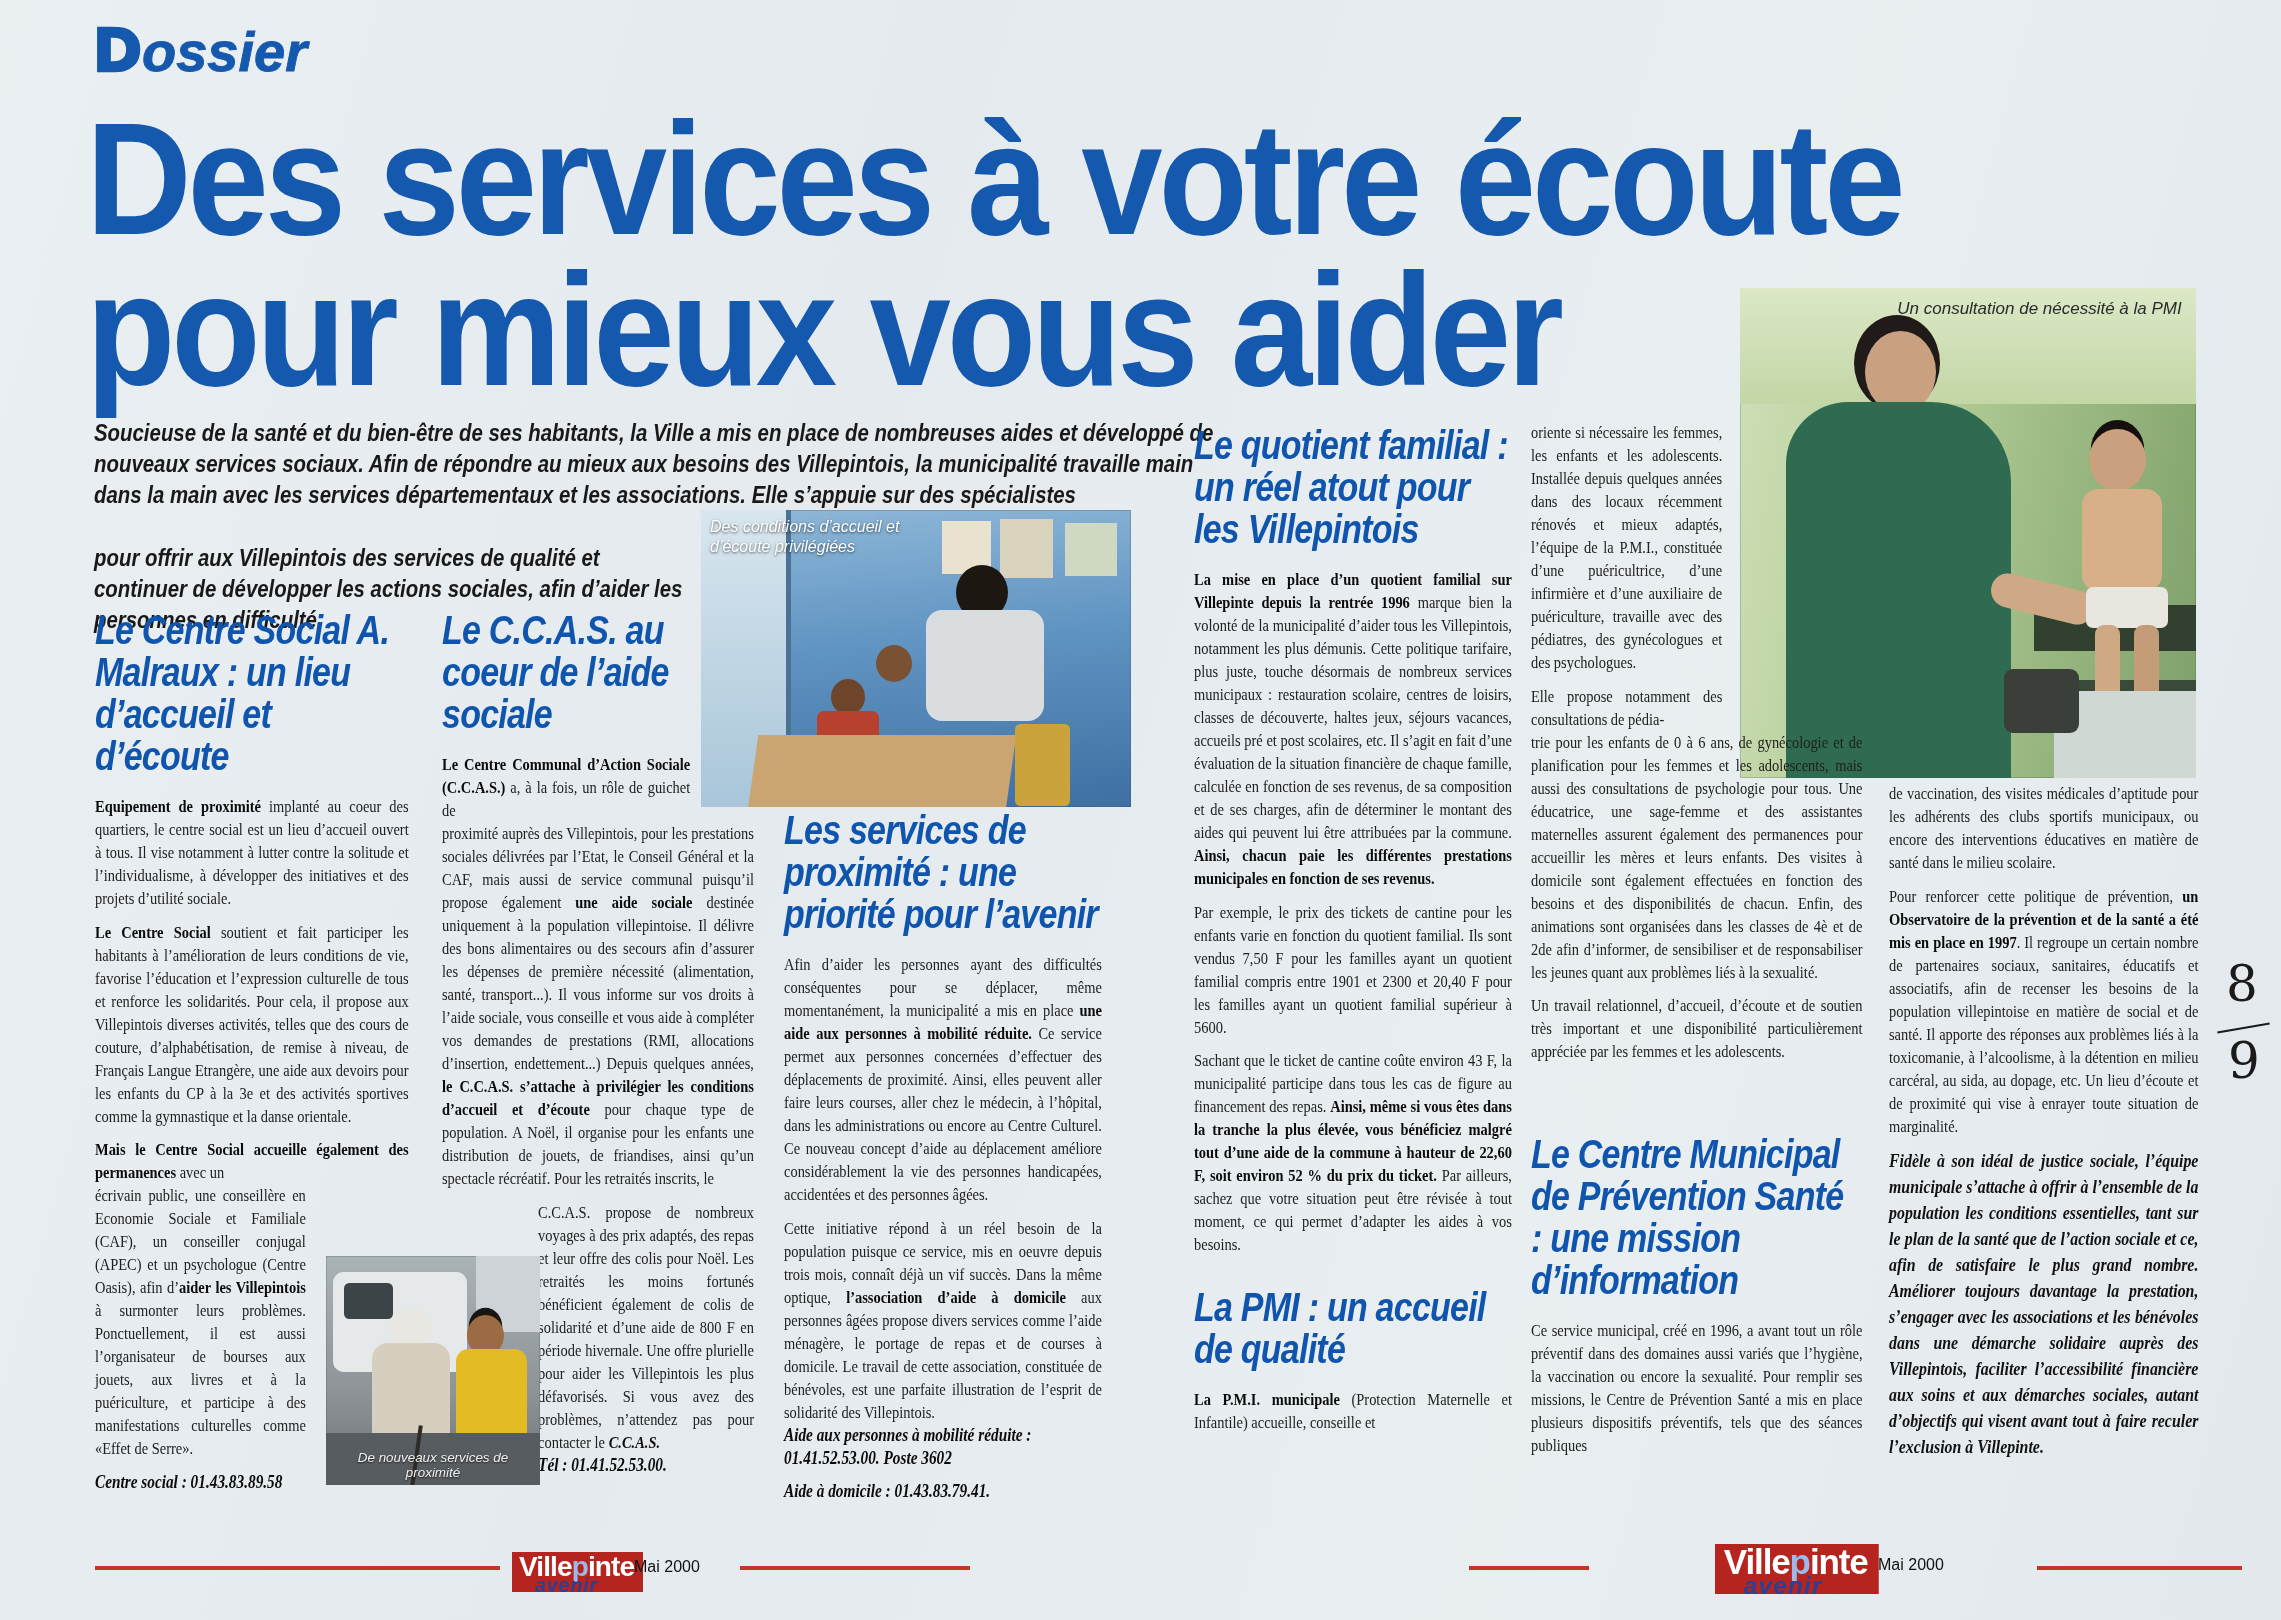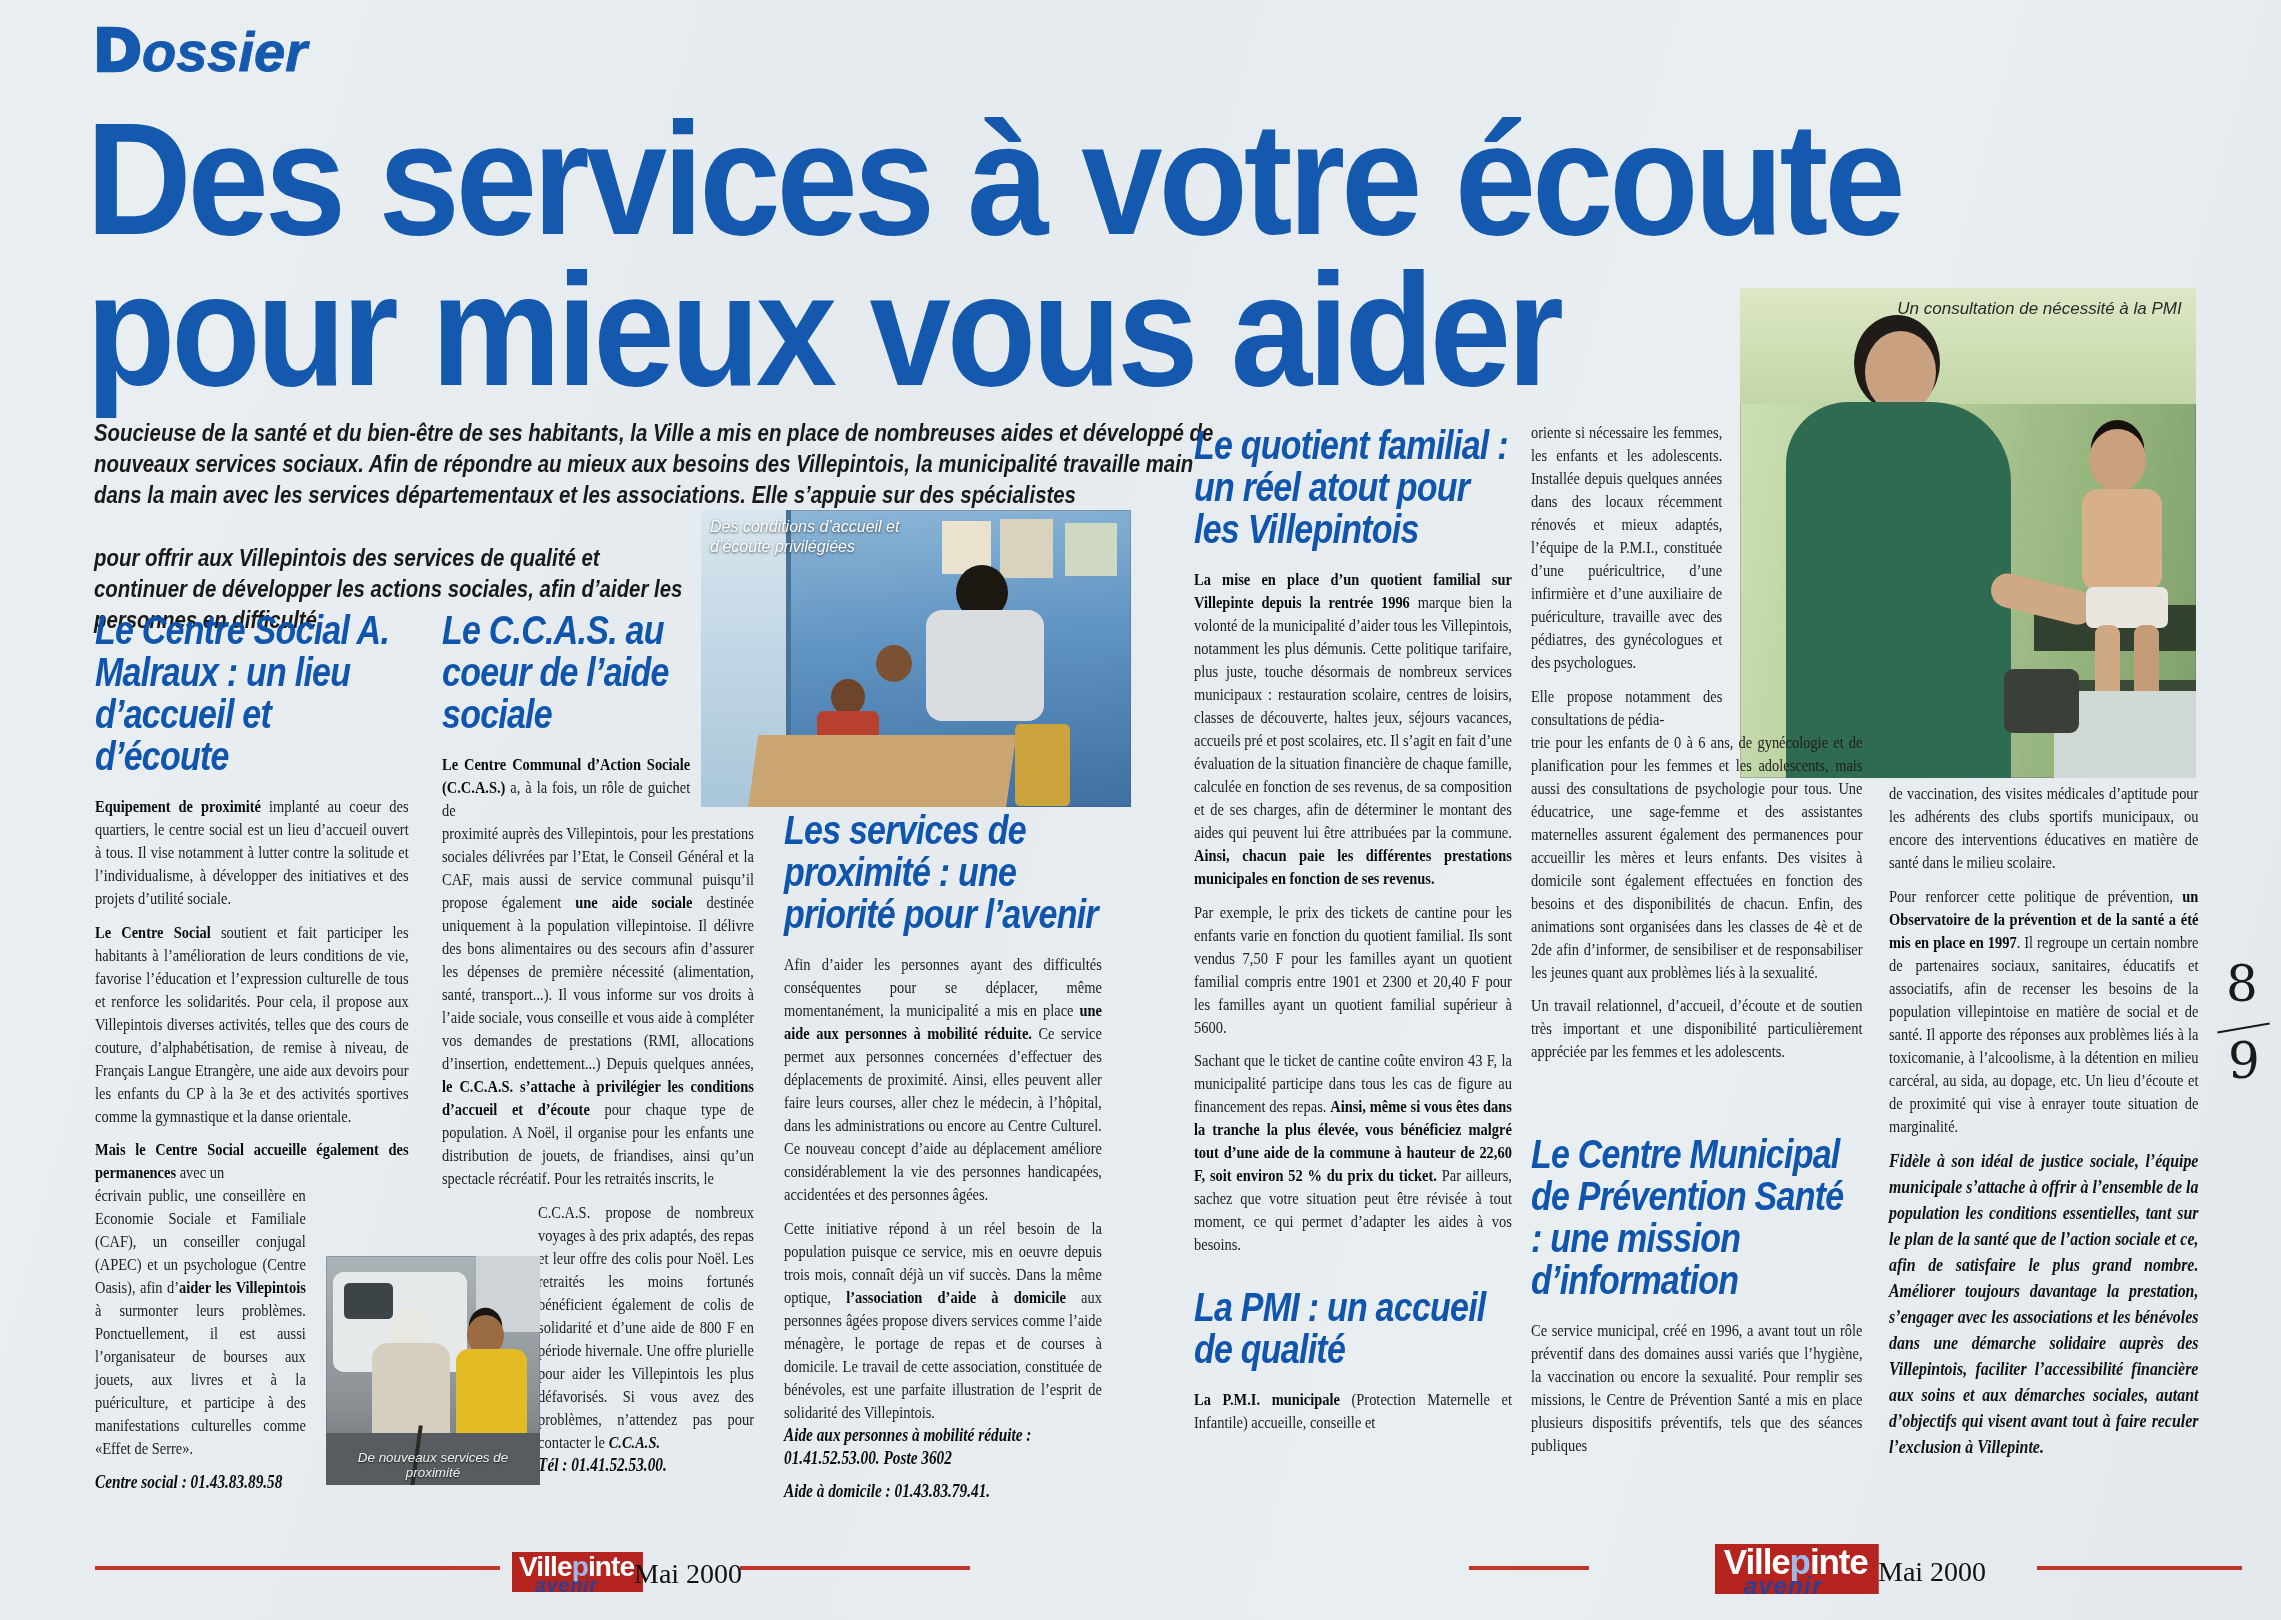--- a/index.html
+++ b/index.html
@@ -65,21 +65,21 @@
   #rl1{left:95px;width:405px;} #rl2{left:740px;width:230px;}
   #rl3{left:1469px;width:120px;} #rl4{left:2037px;width:205px;}
   .vlogo{position:absolute;}
   .vlogo-box{background:#b5241e;color:#fff;font-family:"Liberation Sans",sans-serif;font-weight:bold;
              font-size:28px;padding:0.9px 9px 10.7px 7.1px;letter-spacing:-0.9px;line-height:1;}
   .vlogo-p{color:#9db9ea;}
   .vlogo-sub{position:absolute;left:23px;bottom:-5.3px;color:#2b3f96;font-family:"Liberation Sans",sans-serif;
              font-style:italic;font-weight:bold;font-size:19.6px;letter-spacing:0.9px;}
   #vlogo-left{left:512px;top:1552px;}
   #vlogo-right{left:1715px;top:1544px;transform:scale(1.25);transform-origin:left top;}
-  .footer-date{position:absolute;font-family:Liberation Serif, serif;font-size:28px;color:#111;}
+  .footer-date{position:absolute;font-family:Liberation Sans, sans-serif;font-size:16px;color:#111;}
   #date-left{left:634px;top:1558px;} #date-right{left:1878px;top:1556px;}
   
   .pagenum{position:absolute;font-family:"DejaVu Serif",serif;font-size:50px;color:#1a1a1a;}
   #pg8{left:2226px;top:955px;} #pg9{left:2228px;top:1032px;}
   #pgsep{position:absolute;left:2217px;top:1027px;width:53px;height:1.8px;background:#1a1a1a;transform:rotate(-10deg);}
 </style>
 </head>
 <body>
 
 <div class="page">

